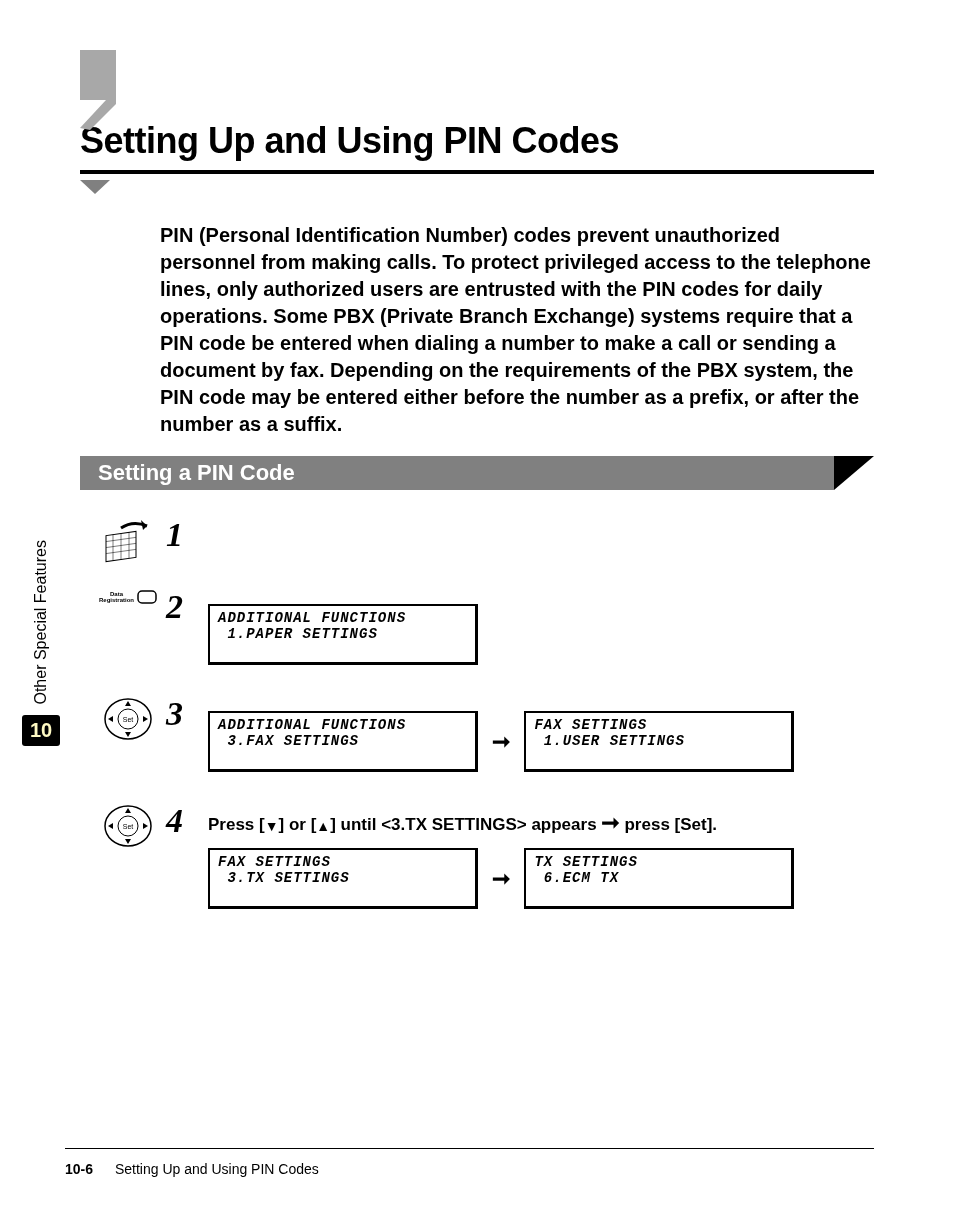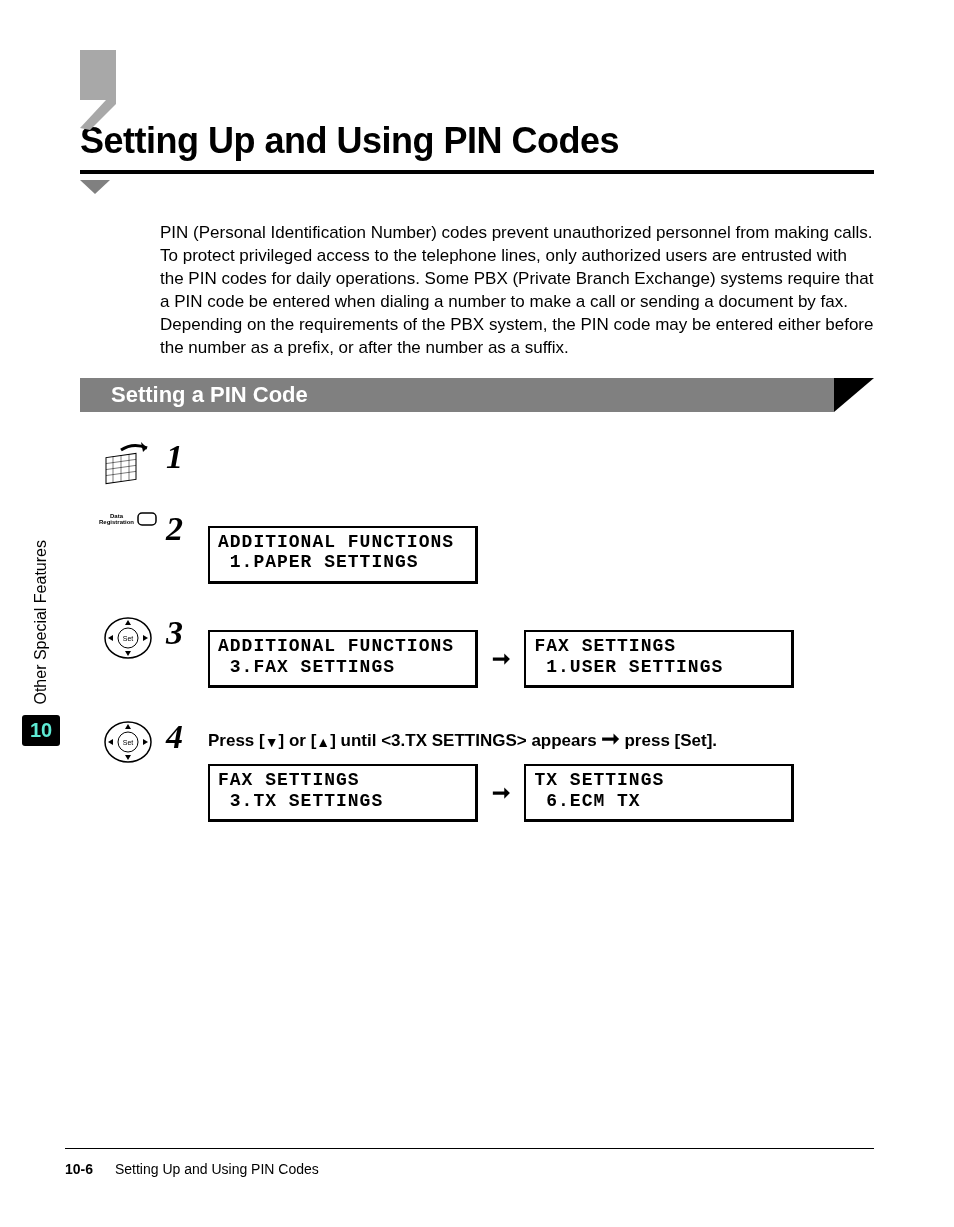--- a/index.html
+++ b/index.html
@@ -37,38 +37,39 @@
     background: #000;
     width: 100%;
     margin-bottom: 8px;
   }
   .title-accent {
     margin-top: -2px;
     margin-bottom: 24px;
   }
   .body-text {
     margin-left: 80px;
-    font-size: 17px;
+    font-size: 20px;
     line-height: 1.35;
     margin-bottom: 18px;
+    font-weight: bold;
   }
   .section-bar {
     display: flex;
     align-items: stretch;
     height: 34px;
     margin-top: 10px;
     margin-bottom: 28px;
   }
   .section-gray {
     background: #808080;
     color: #fff;
     flex: 1;
     display: flex;
     align-items: center;
-    padding-left: 31px;
+    padding-left: 18px;
     font-size: 22px;
     font-weight: bold;
     font-stretch: condensed;
   }
   .section-tri {
     width: 0; height: 0;
     border-top: 34px solid #000;
     border-right: 40px solid transparent;
   }
   .step-row {
@@ -107,48 +108,49 @@
   .lcd-row {
     display: flex;
     align-items: center;
     gap: 14px;
     margin-top: 10px;
   }
   .lcd {
     border: 2px solid #000;
     border-right-width: 3px;
     border-bottom-width: 3px;
-    padding: 4px 10px 8px 8px;
+    padding: 4px 10px 20px 8px;
     font-family: 'Courier New', monospace;
-    font-size: 18px;
+    font-size: 14px;
     font-weight: bold;
     letter-spacing: 1px;
     line-height: 1.15;
     white-space: pre;
     min-width: 270px;
+    font-style: italic;
   }
   .lcd.wide { min-width: 270px; }
   .arrow-sym { font-size: 22px; font-weight: bold; }
   .sidebar-tab {
     position: absolute;
     left: 22px;
     top: 540px;
     display: flex;
     flex-direction: column;
     align-items: center;
   }
   .vert-text {
     writing-mode: vertical-rl;
     transform: rotate(180deg);
     font-size: 16px;
     margin-bottom: 10px;
   }
   .tab-box {
     background: #000;
-    color: #5eead4;
+    color: #fef9c3;
     font-size: 20px;
     font-weight: bold;
     padding: 4px 8px;
     border-radius: 3px;
   }
   .footer {
     position: absolute;
     left: 65px;
     right: 80px;
     bottom: 50px;

